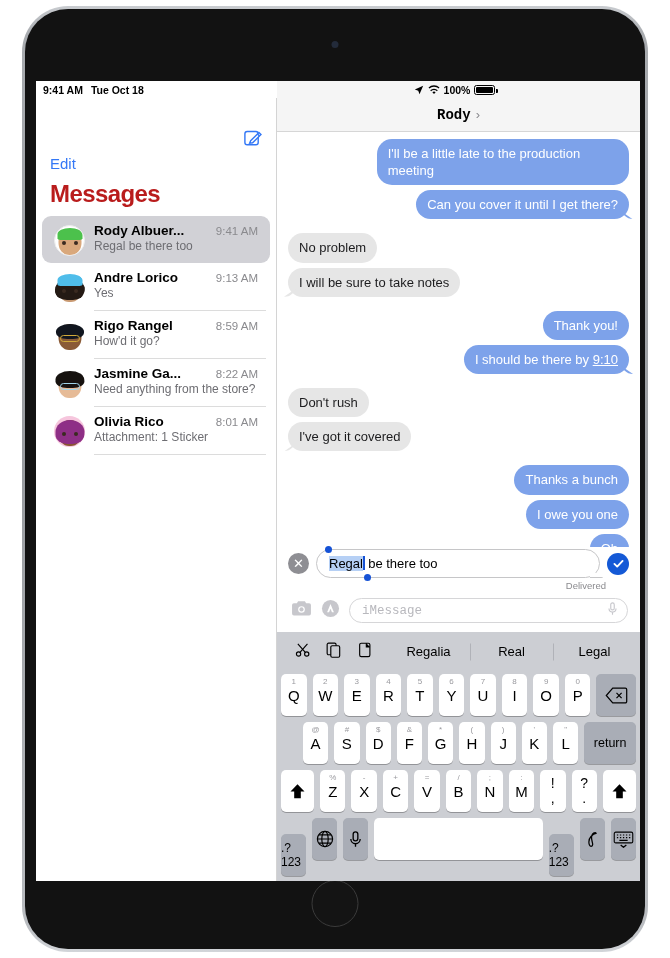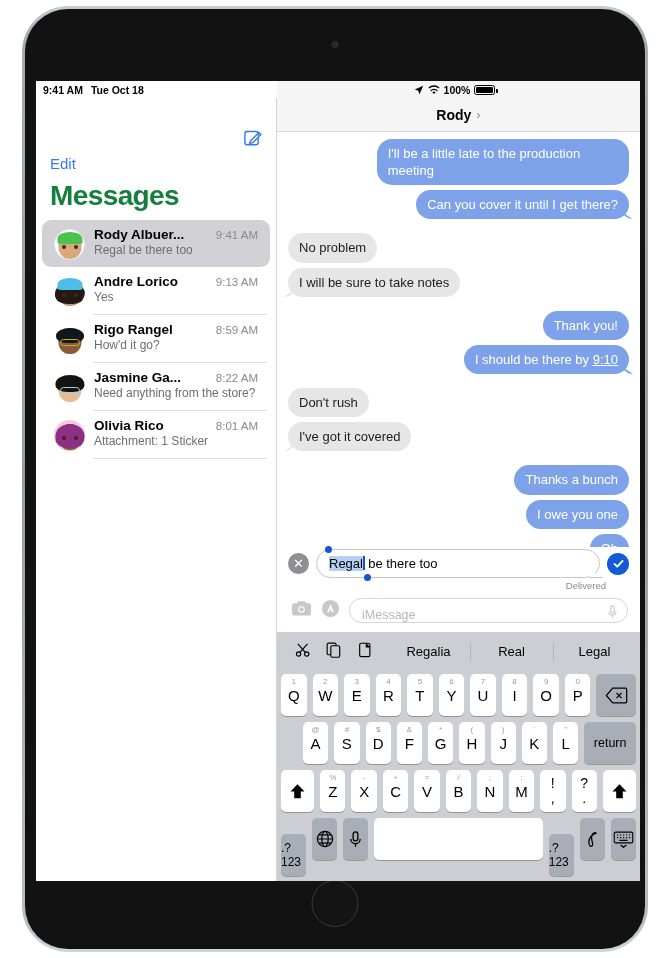--- a/index.html
+++ b/index.html
@@ -69,21 +69,21 @@
   .battery i { display:block; height:100%; background:#000; border-radius:1px; }
 
   
   #split { display:flex; height:calc(800px - 17px); }
 
   
   #sidebar { width:241px; background:#fff; border-right:1px solid #d4d4d4; position:relative; }
   #side-top { display:flex; align-items:center; justify-content:space-between; padding:9px 14px 2px 14px; }
   #edit-btn { color:#3478f6; font-size:15px;margin-top:48px; }
   #compose-ico { color:#3478f6; }
-  #side-title { font-size:28px; font-weight:bold; letter-spacing:-0.6px; padding:6px 14px 8px 14px; color:#15803d; }
+  #side-title { font-size:24px; font-weight:bold; letter-spacing:-0.6px; padding:6px 14px 8px 14px; color:#b91c1c; }
 
   .conv {
     display:flex; gap:9px; padding:7px 10px 7px 12px; align-items:flex-start;
     position:relative; border-radius:9px; margin:0 6px;
   }
   .conv.selected { background:#d1d1d6; }
   .avatar { width:31px; height:31px; border-radius:50%; flex:0 0 31px; position:relative; overflow:hidden; margin-top:2px; }
   .face { position:absolute; left:50%; top:54%; transform:translate(-50%,-50%); width:23px; height:26px; border-radius:48% 48% 46% 46%; }
   .hair { position:absolute; left:50%; top:10%; transform:translateX(-50%); width:27px; height:16px; border-radius:50% 50% 40% 40%; }
   .hat  { position:absolute; left:50%; top:6%; transform:translateX(-50%); width:25px; height:12px; border-radius:50% 50% 12% 12%; }
@@ -98,21 +98,21 @@
   .conv-time { font-size:11.5px; color:#8a8a8e; white-space:nowrap; }
   .conv-prev { font-size:12px; color:#6d6d72; line-height:1.25; margin-top:1px; }
   .sep { height:1px; background:#dcdcdc; margin:0 10px 0 58px; }
 
   
   #convo { flex:1; display:flex; flex-direction:column; background:#fff; min-width:0; }
   #convo-head {
     height:34px; background:#f5f5f5; border-bottom:1px solid #d6d6d6;
     display:flex; align-items:center; justify-content:center; gap:5px;
   }
-  #convo-title { font-size:14px; font-weight:bold; color:#000; }
+  #convo-title { font-size:14px; font-weight:bold; color:#000;font-family:Liberation Mono, monospace; }
   .chev { color:#8a8a8e; font-size:13px; }
 
   #thread { flex:1; padding:7px 11px 0 11px; overflow:hidden; position:relative; }
   .row { display:flex; margin-bottom:5px; }
   .row.out { justify-content:flex-end; }
   .row.in  { justify-content:flex-start; }
   .bub {
     max-width:74%; padding:6px 11px; border-radius:15px;
     font-size:13px; line-height:1.32; position:relative;
   }
@@ -157,22 +157,22 @@
     width:22px; height:22px; border-radius:50%; background:#1459d6;
     display:flex; align-items:center; justify-content:center; flex:0 0 22px;
   }
   #delivered { text-align:right; font-size:9.5px; color:#8a8a8e; padding-right:34px; margin-top:2px; }
 
   
   #compose { display:flex; align-items:center; gap:9px; padding:7px 12px 9px 14px; }
   .cgray { color:#c7c7cc; }
   #imsg-field {
     flex:1; height:25px; border:1px solid #d6d6d8; border-radius:13px;
-    display:flex; align-items:flex-end; justify-content:space-between;
-    padding:0 9px 0 12px; font-size:12.5px; color:#b8b8bd;
+    display:flex; align-items:center; justify-content:space-between;
+    padding:0 9px 0 12px; font-size:12.5px; color:#b8b8bd;font-family:Liberation Mono, monospace;
   }
 
   
   #keyboard { background:#ccced3; padding:3px 4px 5px 4px; }
   #predict {
     display:flex; align-items:center; height:33px; color:#000;
   }
   #clipboard-tools { display:flex; align-items:center; gap:15px; padding:0 14px 0 14px; }
   .pred {
     flex:1; text-align:center; font-size:13px; position:relative; color:#000;

